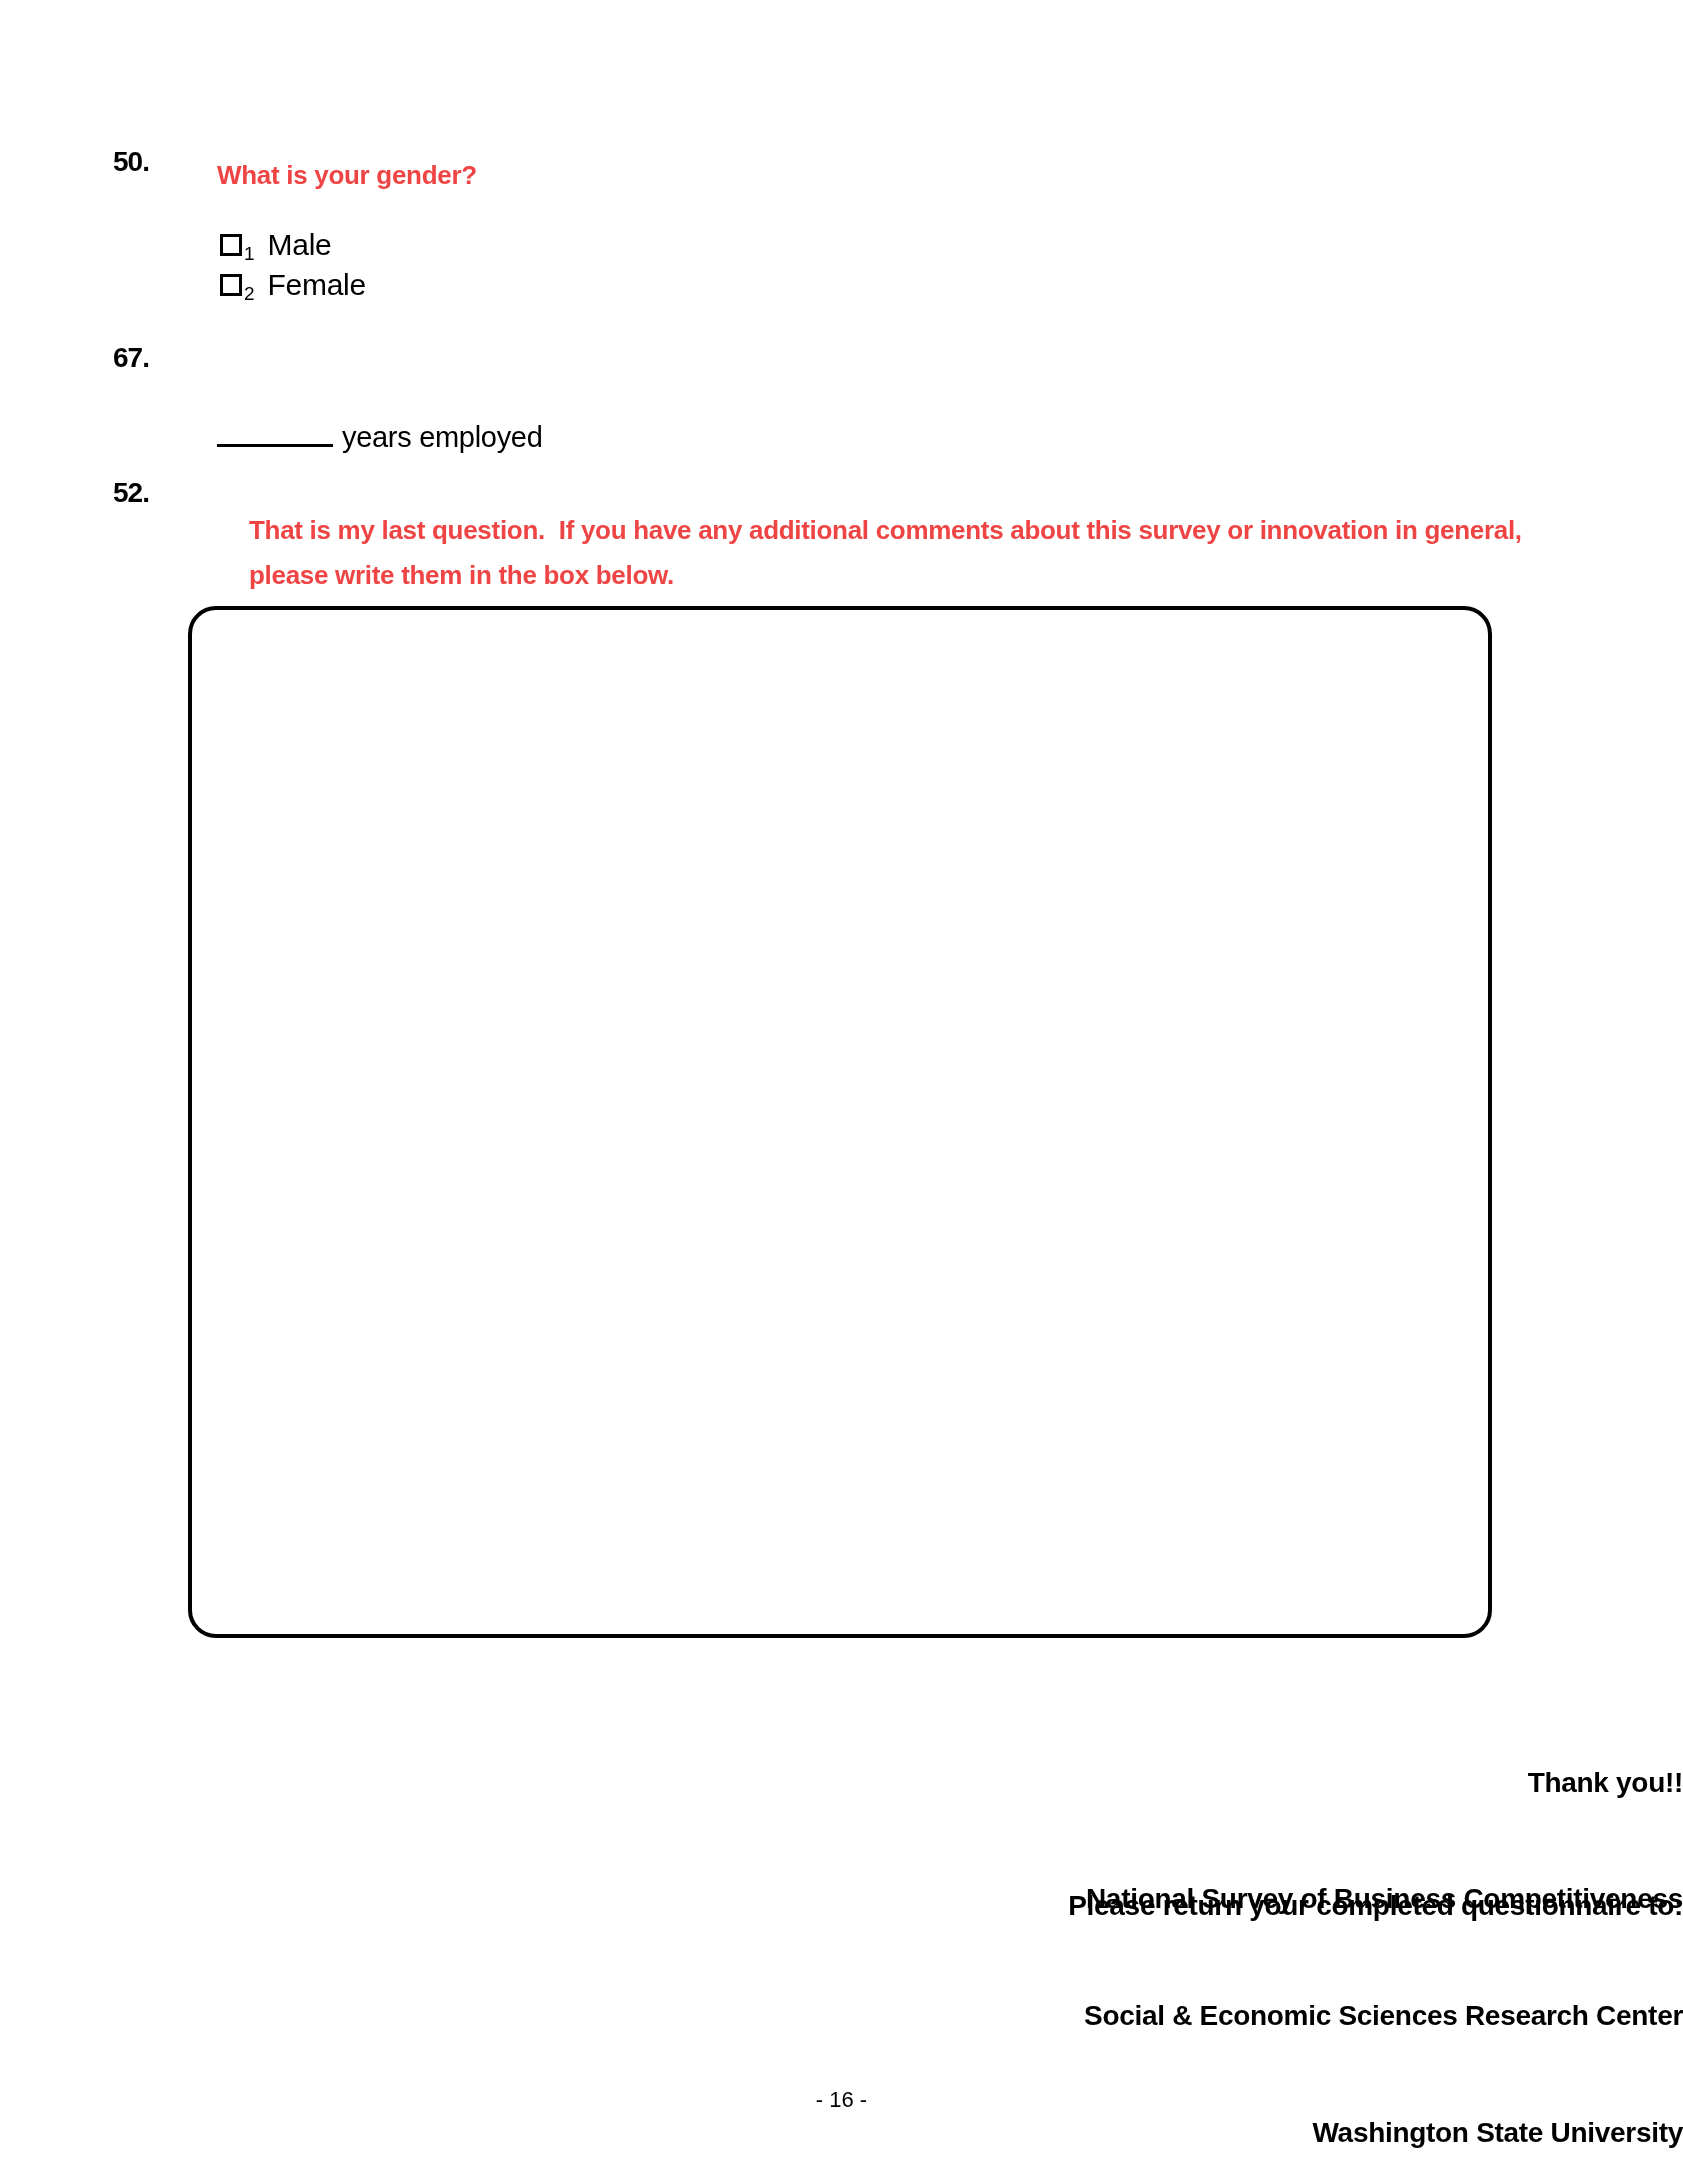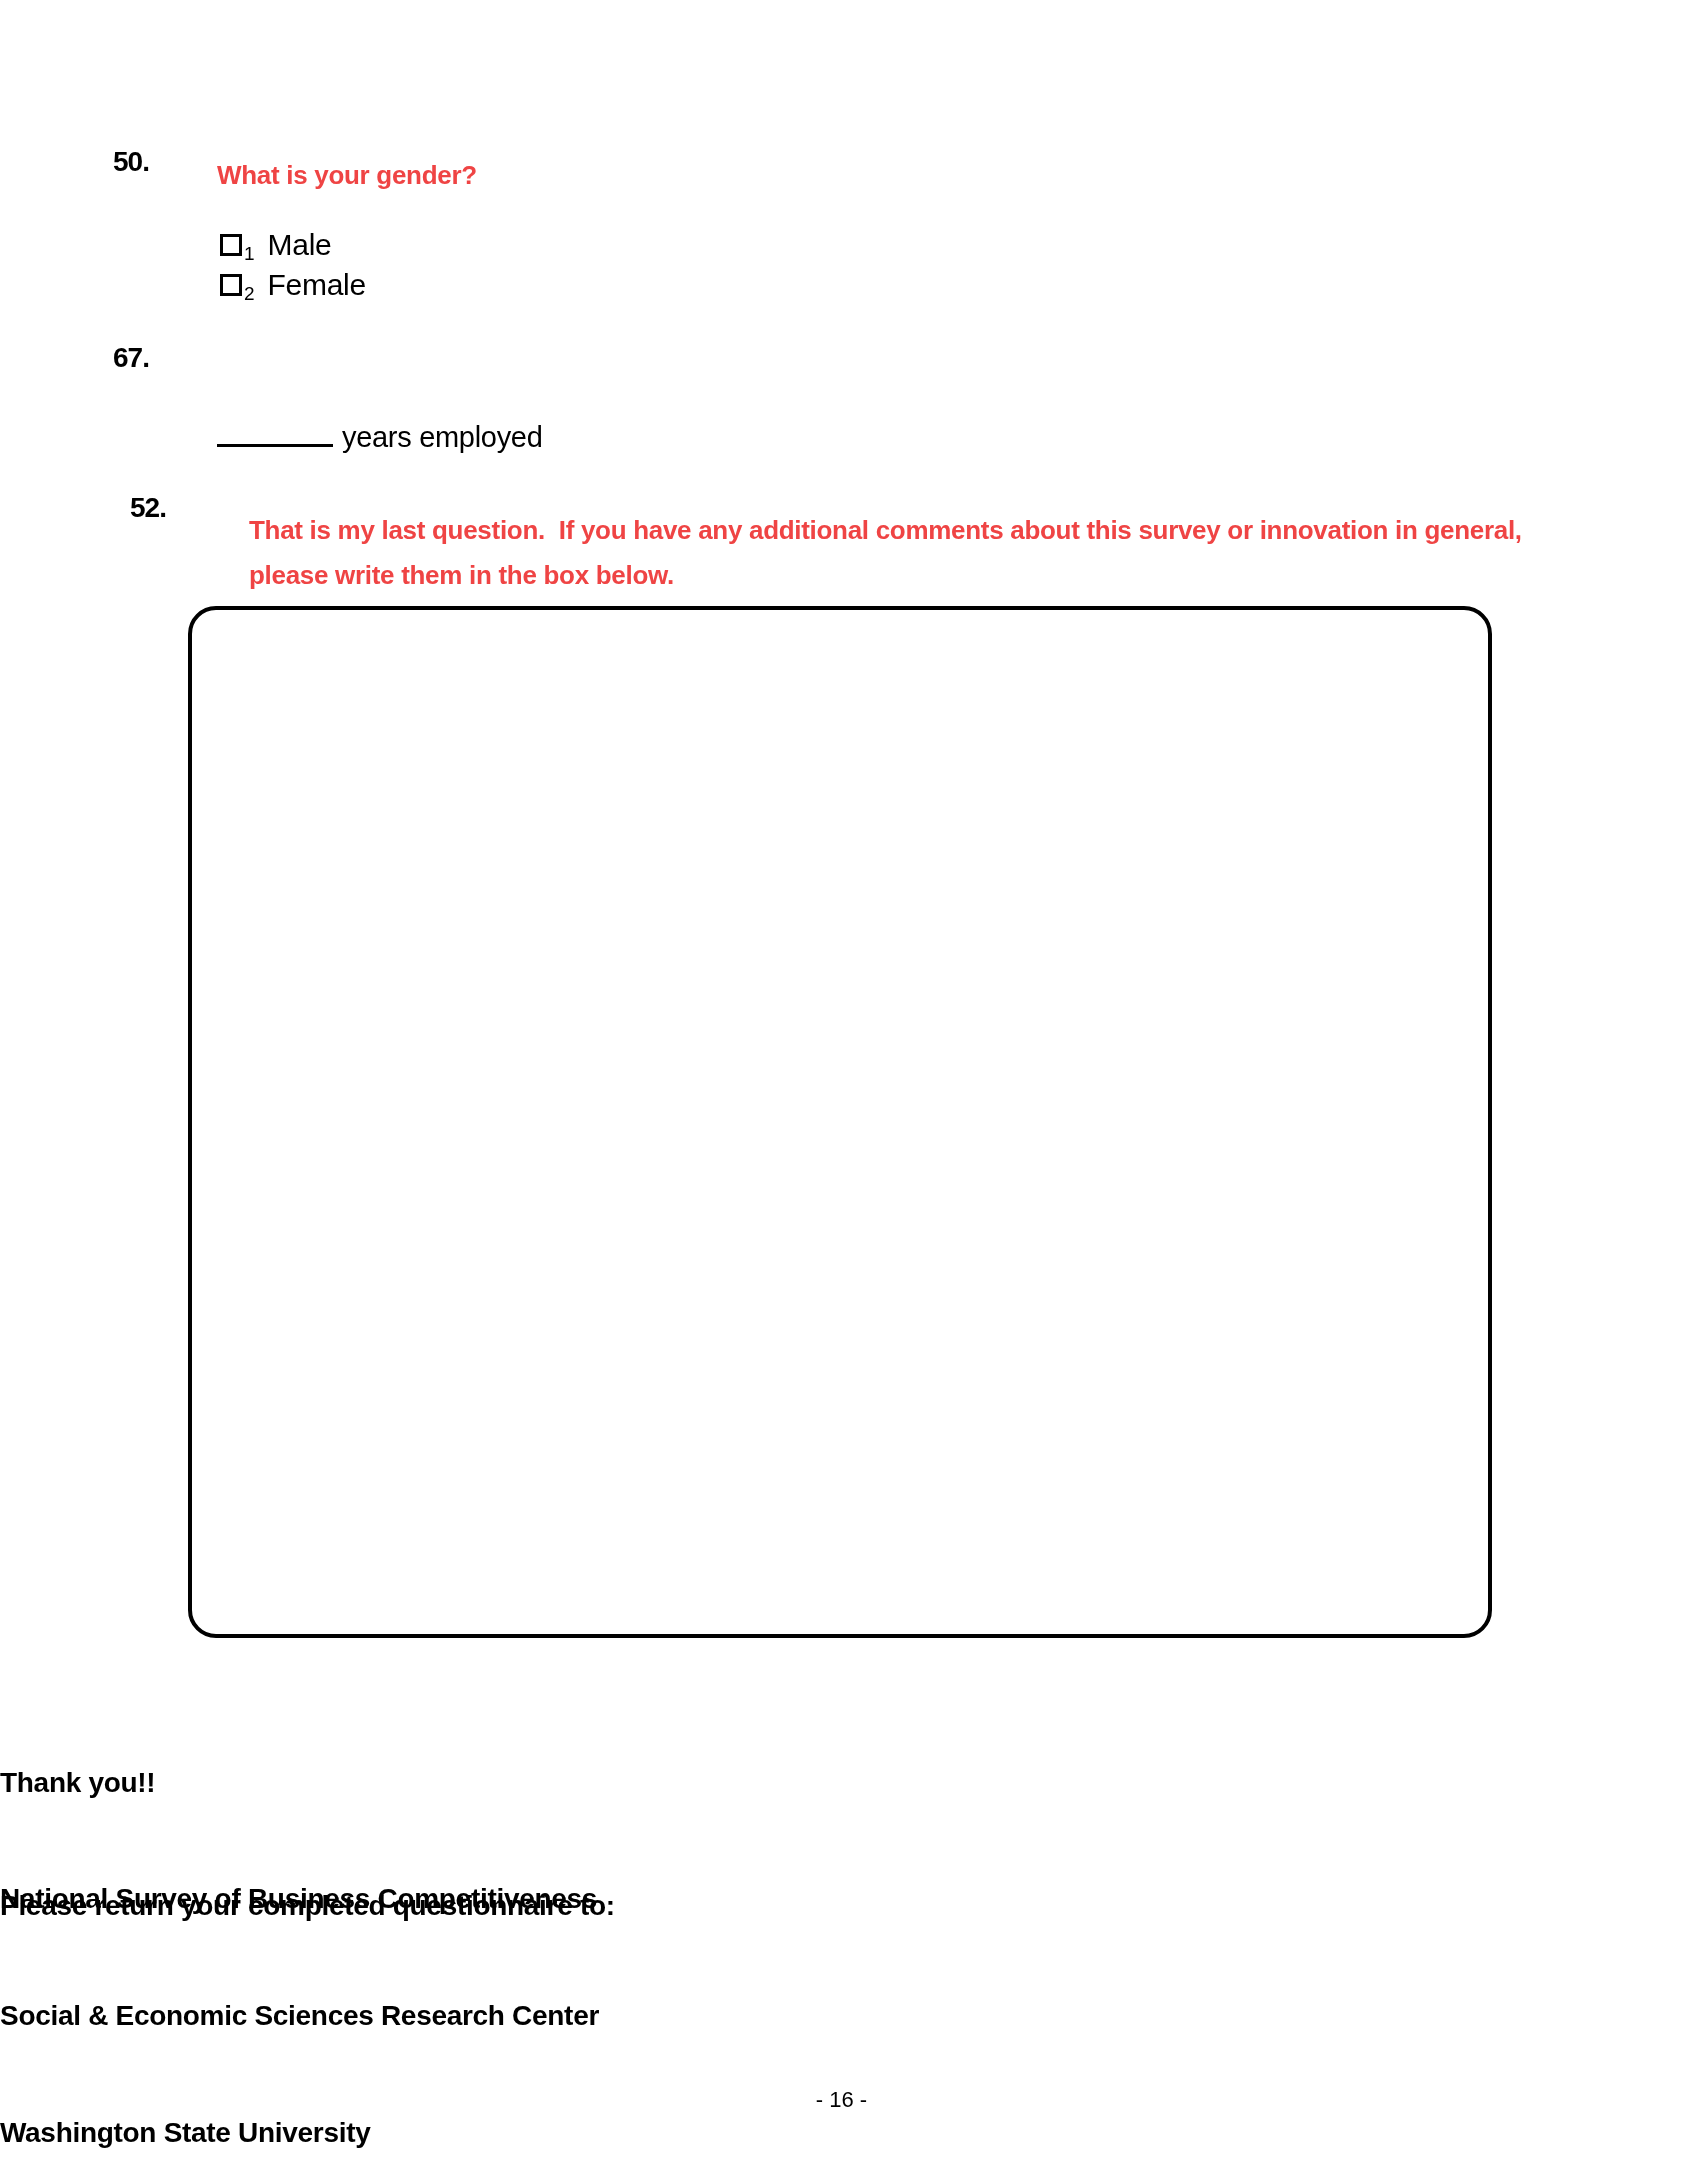--- a/index.html
+++ b/index.html
@@ -82,21 +82,21 @@
     letter-spacing: -0.3px;
   }
   .blank-line {
     display: inline-block;
     width: 116px;
     border-bottom: 3px solid #000;
     margin-right: 9px;
   }
 
   
-  .q52-number { top: 492px; margin-left: 17px; }
+  .q52-number { top: 477px; }
   .q52-text   { top: 508px; width: 1335px; margin-left: 32px; }
 
   .comment-box {
     position: absolute;
     left: 188px;
     top: 606px;
     width: 1304px;
     height: 1032px;
     border: 4px solid #000;
     border-radius: 28px;
@@ -104,21 +104,21 @@
     cursor: text;
     font-size: 26px;
     padding: 20px 24px;
   }
 
   
   .footer-block {
     position: absolute;
     left: 0;
     width: 1683px;
-    text-align: left;
+    text-align: right;
     font-weight: 700;
     color: #000;
     white-space: pre-wrap;
   }
   .thanks-block { top: 1680px; font-size: 28px; line-height: 41px; letter-spacing: -0.3px; }
   .address-block { top: 1801px; font-size: 28px; line-height: 39px; letter-spacing: -0.3px; }
 
   .page-number {
     position: absolute;
     left: 0;

